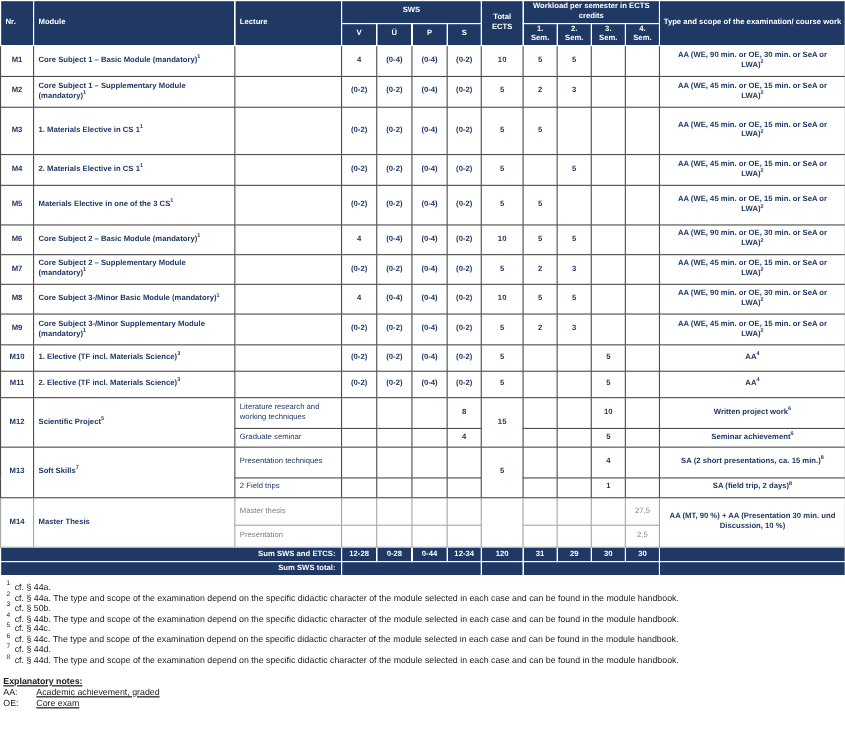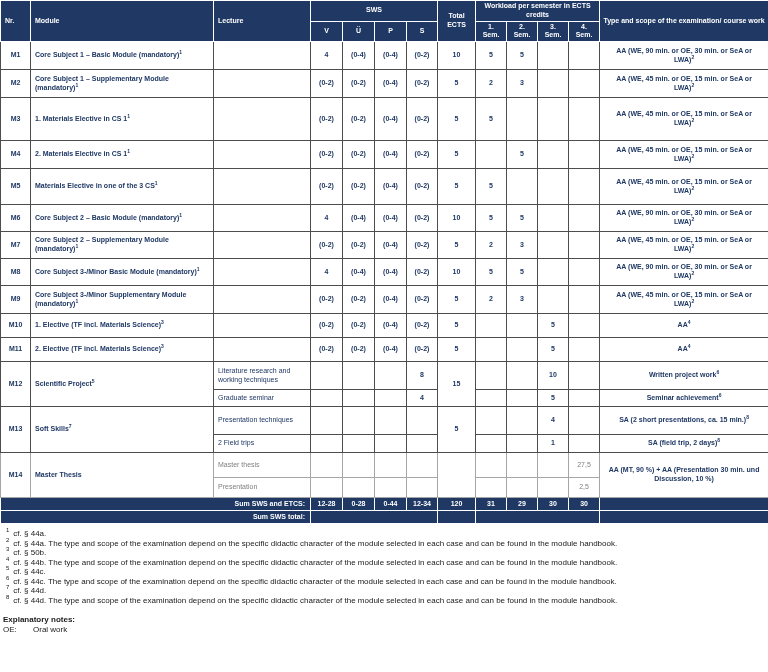--- a/index.html
+++ b/index.html
@@ -20,21 +20,21 @@
   tr.subrow td { border-top-color: #8c8c8c; }
   td.gray { color: #7f7f7f; font-weight: normal; }
   td.gborder { border-color: #a6a6a6; }
   tr.sumrow td { background: #1F3864; color: #fff; font-weight: bold; font-size: 7px;
                  border: 1px solid #fff; text-align: center; padding: 0 2px; }
   tr.sumrow td.sumlabel { text-align: right; padding-right: 5px; }
   sup { font-size: 5px; vertical-align: super; line-height: 0; }
   #footnotes { margin: 5px 0 0 3px; }
   .fn { font-size: 8px; color: #1a1a1a; line-height: 9.5px; padding-left: 14px; text-indent: -11px; }
   .fn sup { font-size: 6px; margin-right: 4px; }
-  #explanatory { margin: 10px 0 0 3px; }
+  #explanatory { margin: 10px 0 0 3px; text-decoration: underline; }
   #explanatory .title { font-size: 8px; font-weight: bold; color: #1a1a1a; line-height: 10px; }
   .ex { font-size: 8px; color: #1a1a1a; line-height: 9.6px; }
   .ex .abbr { display: inline-block; width: 30px; }
 </style>
 </head>
 <body>
 
 <table>
   <colgroup>
     <col style="width:30px">
@@ -348,15 +348,16 @@
     <div class="fn"><sup>4</sup><span>cf. § 44b. The type and scope of the examination depend on the specific didactic character of the module selected in each case and can be found in the module handbook.</span></div>
     <div class="fn"><sup>5</sup><span>cf. § 44c.</span></div>
     <div class="fn"><sup>6</sup><span>cf. § 44c. The type and scope of the examination depend on the specific didactic character of the module selected in each case and can be found in the module handbook.</span></div>
     <div class="fn"><sup>7</sup><span>cf. § 44d.</span></div>
     <div class="fn"><sup>8</sup><span>cf. § 44d. The type and scope of the examination depend on the specific didactic character of the module selected in each case and can be found in the module handbook.</span></div>
   </div>
 
 <div id="explanatory">
   <div class="title">Explanatory notes:</div>
   <div id="explist">
-      <div class="ex"><span class="abbr">OE:</span><span>Oral work</span></div>
+      <div class="ex"><span class="abbr">AA:</span><span>Academic achievement, graded</span></div>
+      <div class="ex"><span class="abbr">OE:</span><span>Core exam</span></div>
     </div>
 </div>
 
 </body></html>

